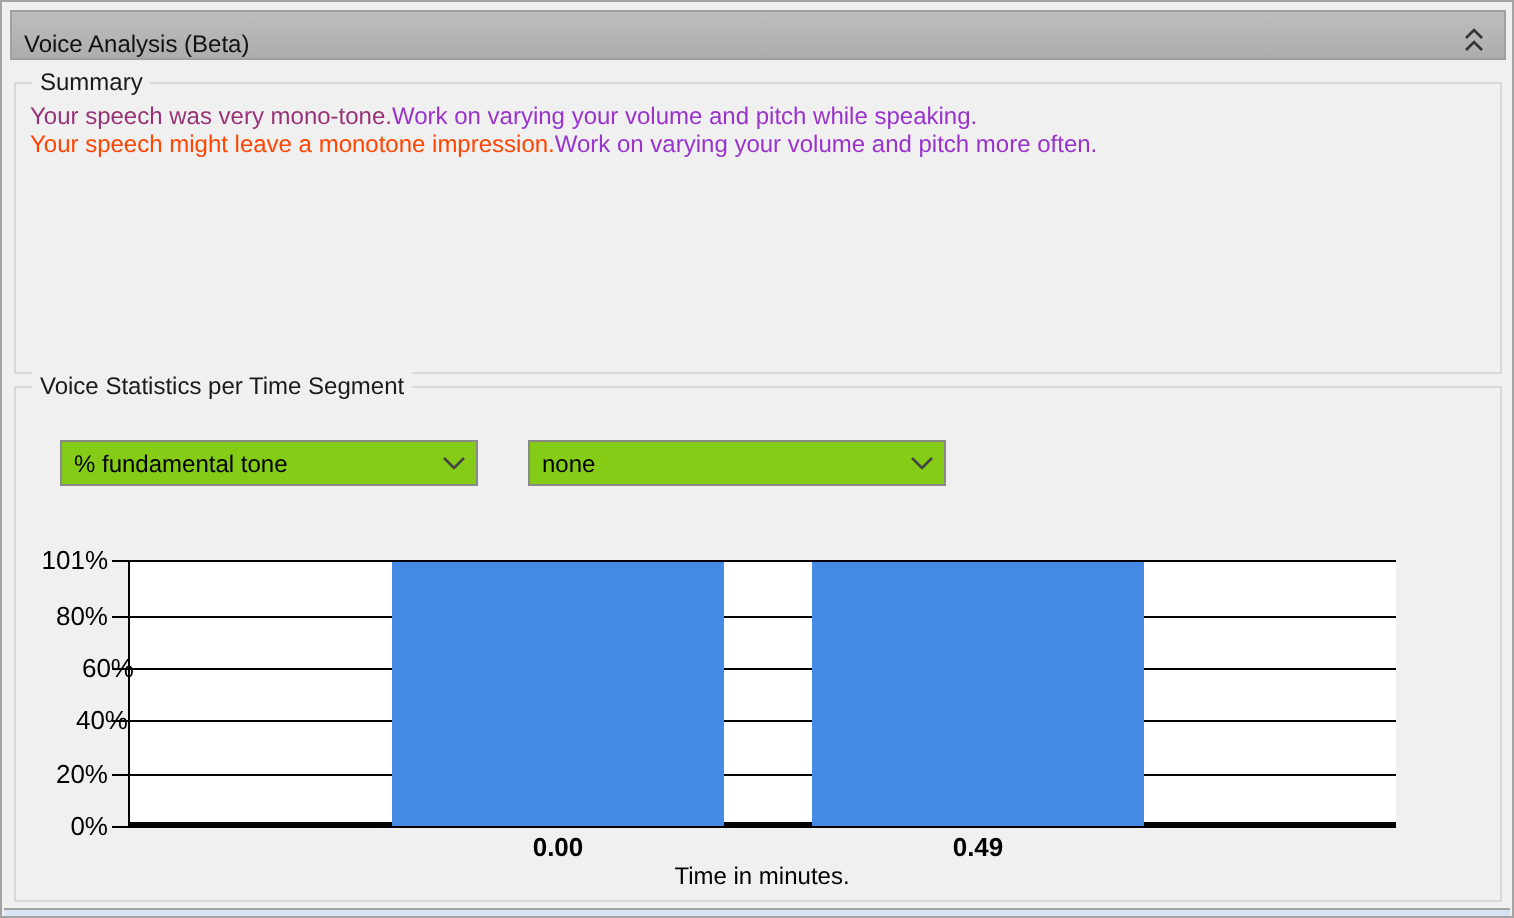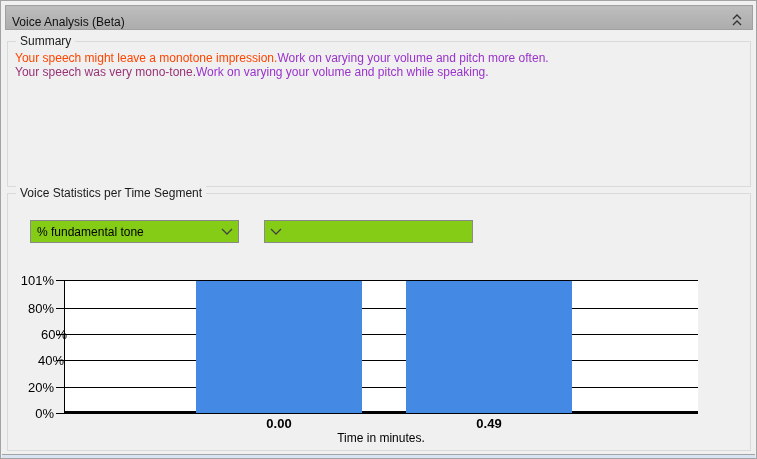--- a/index.html
+++ b/index.html
@@ -60,41 +60,42 @@
           <polyline points="2,12 6,8 10,12" fill="none" stroke="#333" stroke-width="1.3"></polyline>
         </svg>
       </span>
     </button>
   </div>
 
   <div class="groupbox gb-summary">
     <span class="groupbox-label">Summary</span>
     <div class="summary-text">
       <div>
-        <span style="color: rgb(255, 69, 0);">Your speech might leave a monotone impression.</span><span style="color: rgb(153, 51, 204);">Work on varying your volume and pitch more often.</span>
+        <span style="color: rgb(153, 51, 119);">Your speech was very mono-tone.</span><span style="color: rgb(153, 51, 204);">Work on varying your volume and pitch while speaking.</span>
       </div>
       <div>
-        <span style="color: rgb(153, 51, 119);">Your speech was very mono-tone.</span><span style="color: rgb(153, 51, 204);">Work on varying your volume and pitch while speaking.</span>
+        <span style="color: rgb(255, 69, 0);">Your speech might leave a monotone impression.</span><span style="color: rgb(153, 51, 204);">Work on varying your volume and pitch more often.</span>
       </div>
     </div>
   </div>
 
   <div class="groupbox gb-stats">
     <span class="groupbox-label">Voice Statistics per Time Segment</span>
 
     <div class="combo combo1">
       <span class="combo-value">% fundamental tone</span>
       <span class="combo-arrow">
         <svg width="12" height="8" viewBox="0 0 12 8">
             <polyline points="1,1 6,6 11,1" fill="none" stroke="#444" stroke-width="1.3"></polyline>
           </svg>
       </span>
     </div>
 
     <div class="combo combo2">
+      <span class="combo-value">none</span>
       <span class="combo-arrow">
         <svg width="12" height="8" viewBox="0 0 12 8">
             <polyline points="1,1 6,6 11,1" fill="none" stroke="#444" stroke-width="1.3"></polyline>
           </svg>
       </span>
     </div>
   </div>
 
   <div id="chart" style="position:absolute;left:0;top:0;width:757px;height:459px;pointer-events:none;">
       <div class="plot-bg" style="left: 63px; top: 279px; width: 634px; height: 133px;"></div>

